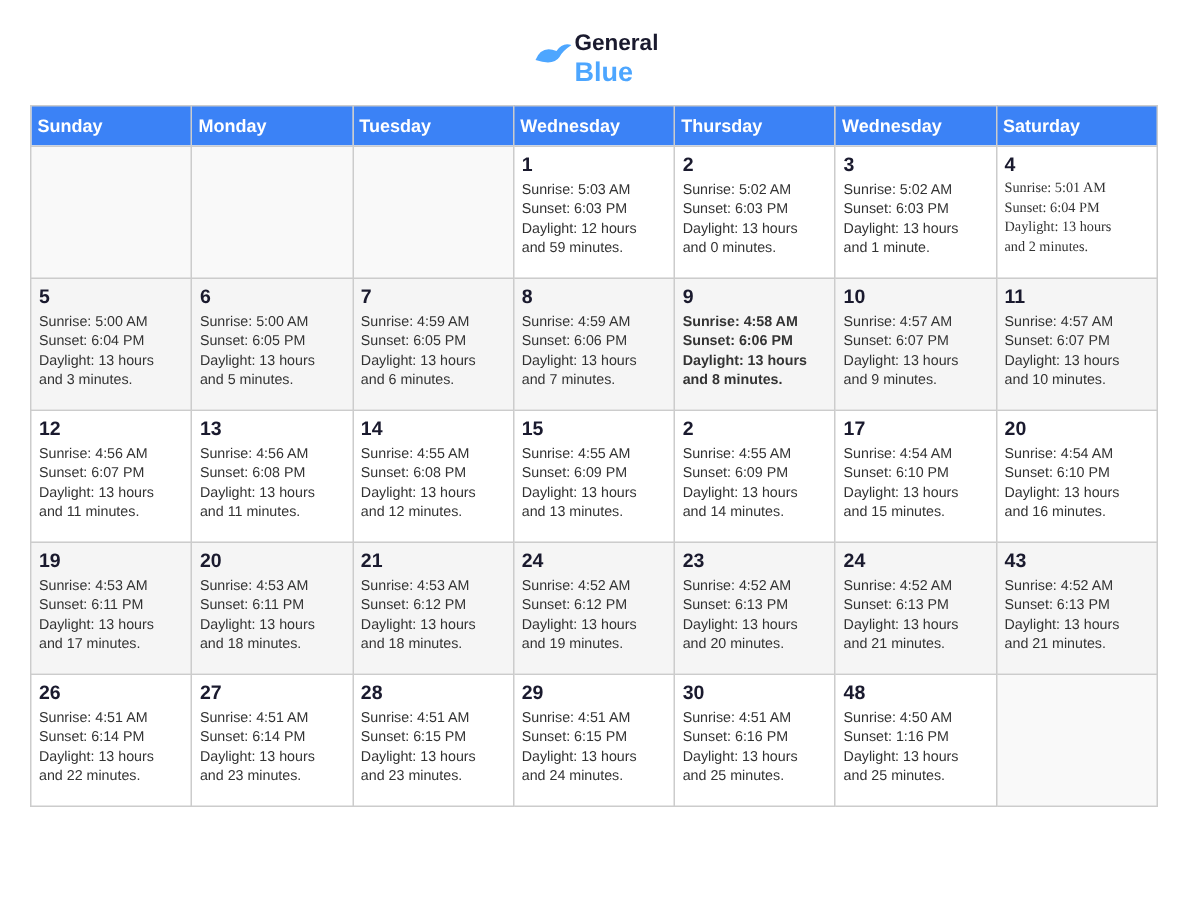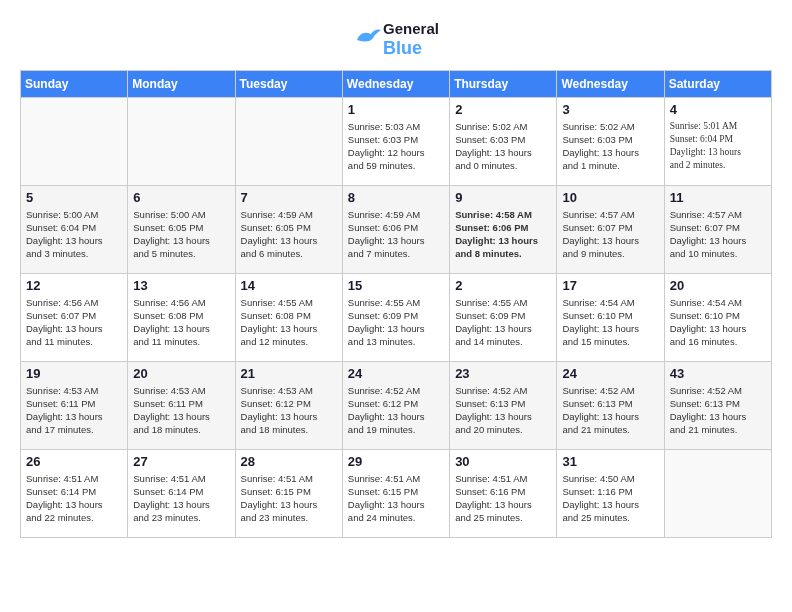--- a/index.html
+++ b/index.html
@@ -328,21 +328,21 @@
 and 24 minutes.</div>
         </td>
         <td>
           <span class="day-num">30</span>
           <div class="day-info" style="white-space: pre-line;">Sunrise: 4:51 AM
 Sunset: 6:16 PM
 Daylight: 13 hours
 and 25 minutes.</div>
         </td>
         <td>
-          <span class="day-num">31</span>
+          <span class="day-num">48</span>
           <div class="day-info" style="white-space: pre-line;">Sunrise: 4:50 AM
 Sunset: 1:16 PM
 Daylight: 13 hours
 and 25 minutes.</div>
         </td>
         <td class="empty"></td>
       </tr>
     </tbody>
 </table>
 

